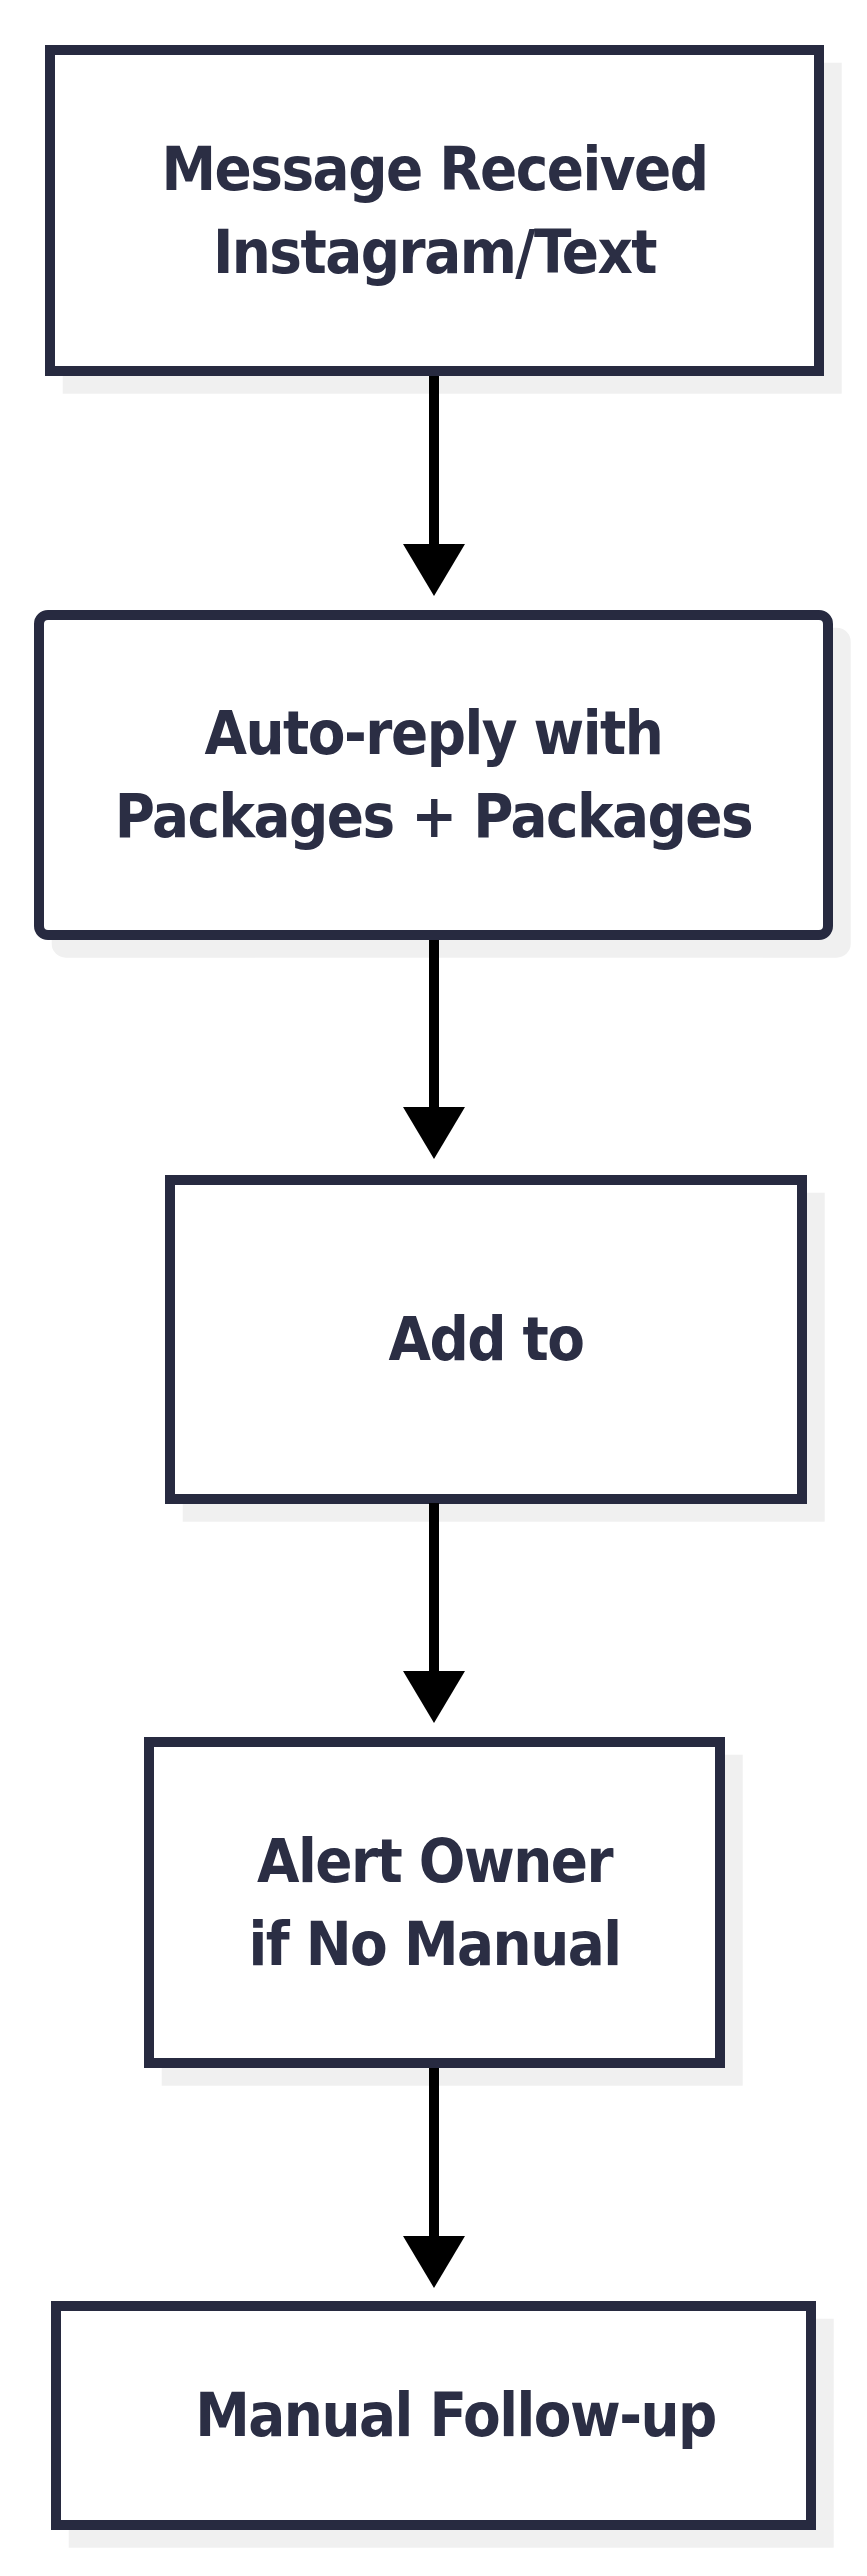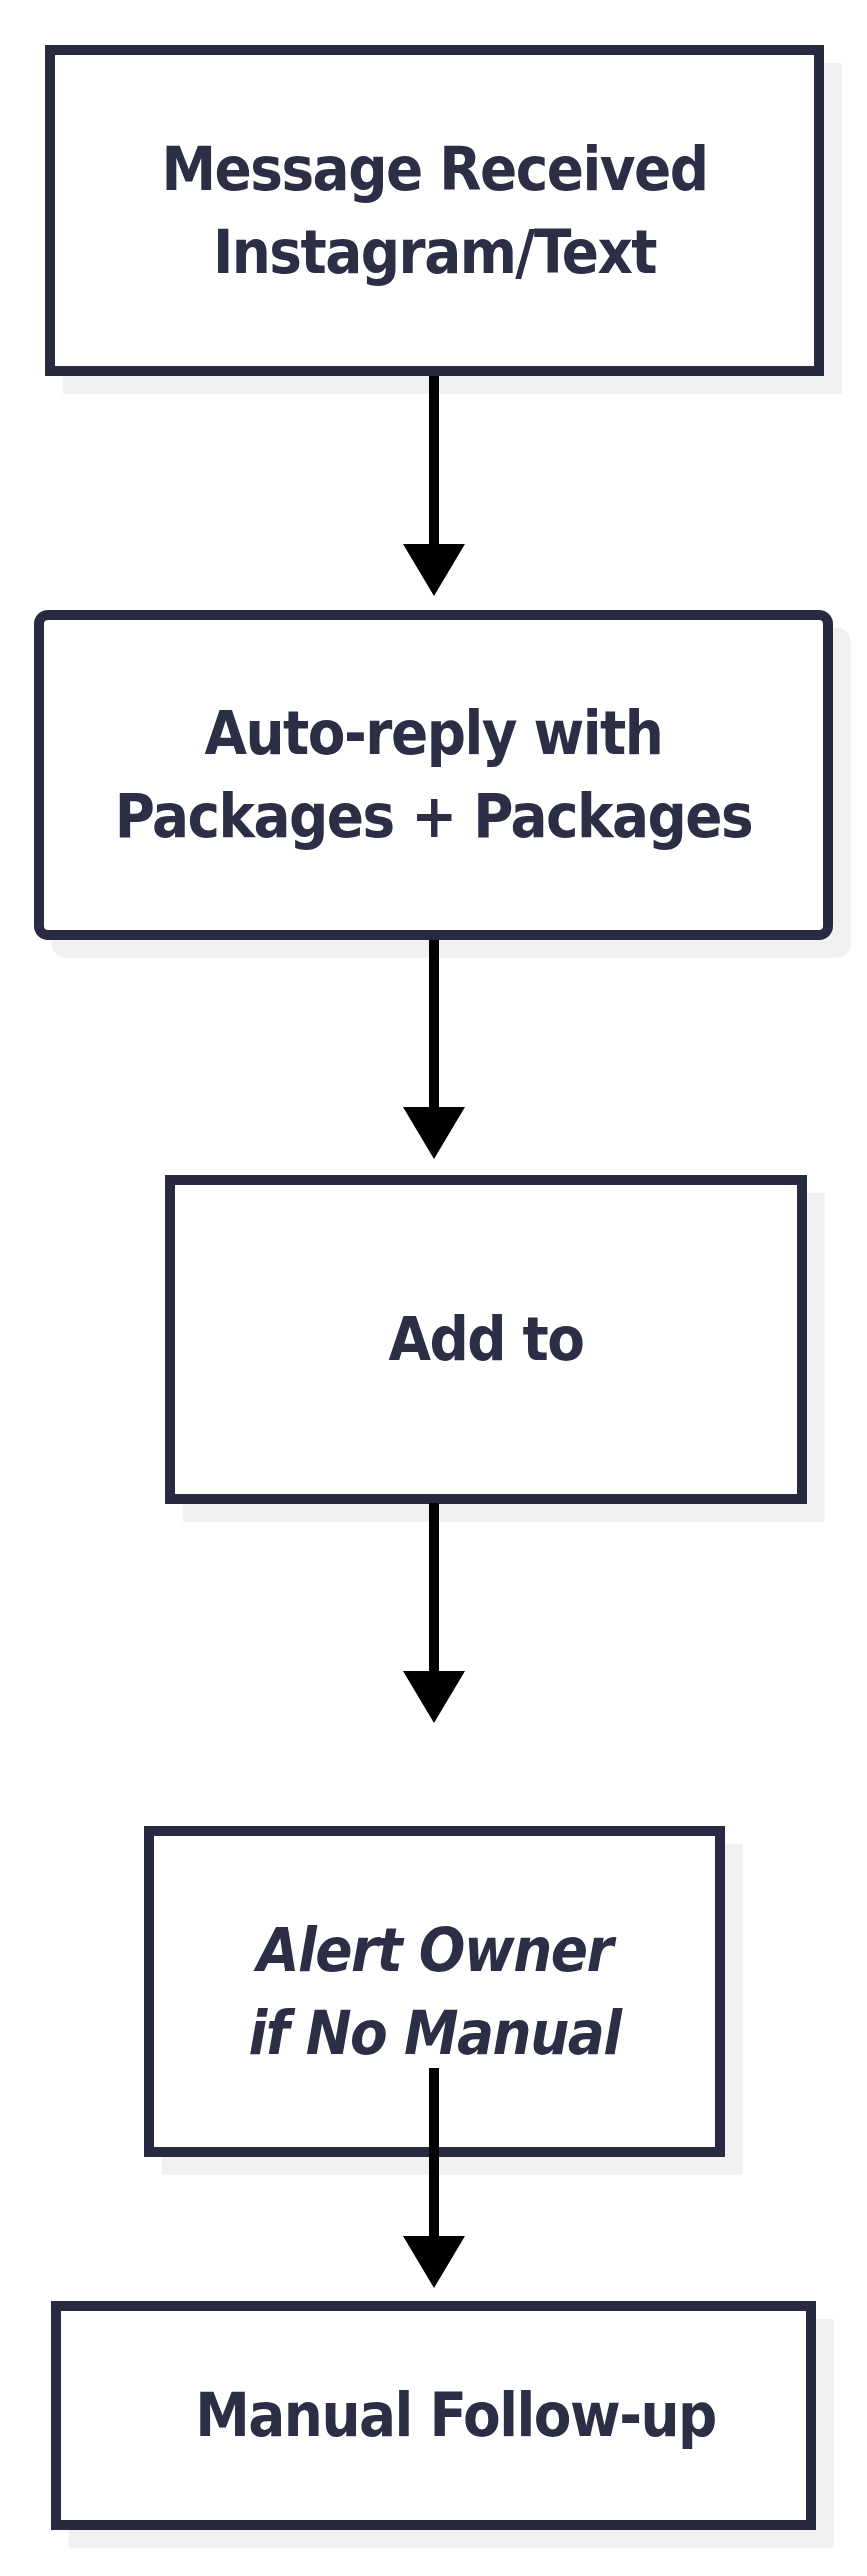--- a/index.html
+++ b/index.html
@@ -31,21 +31,21 @@
     font-weight: 600;
     line-height: 1.36;
     letter-spacing: -1.5px;
     font-stretch: semi-condensed;
   }
   .node .line { display: block; white-space: nowrap; }
 
   .n1 { left: 45px;  top: 45px;   width: 779px; height: 331px; }
   .n2 { left: 34px;  top: 610px;  width: 799px; height: 330px; border-radius: 14px; }
   .n3 { left: 137px; top: 1175px; width: 642px; height: 329px; margin-left: 28px; }
-  .n4 { left: 144px; top: 1826px; width: 581px; height: 331px; font-style: italic; }
+  .n4 { left: 144px; top: 1737px; width: 581px; height: 331px; }
   .n5 { left: 51px;  top: 2301px; width: 765px; height: 229px; padding-left: 44px; }
 
   .arrow {
     position: absolute;
     left: 434px;
     transform: translateX(-50%);
     display: flex;
     flex-direction: column;
     align-items: center;
   }

